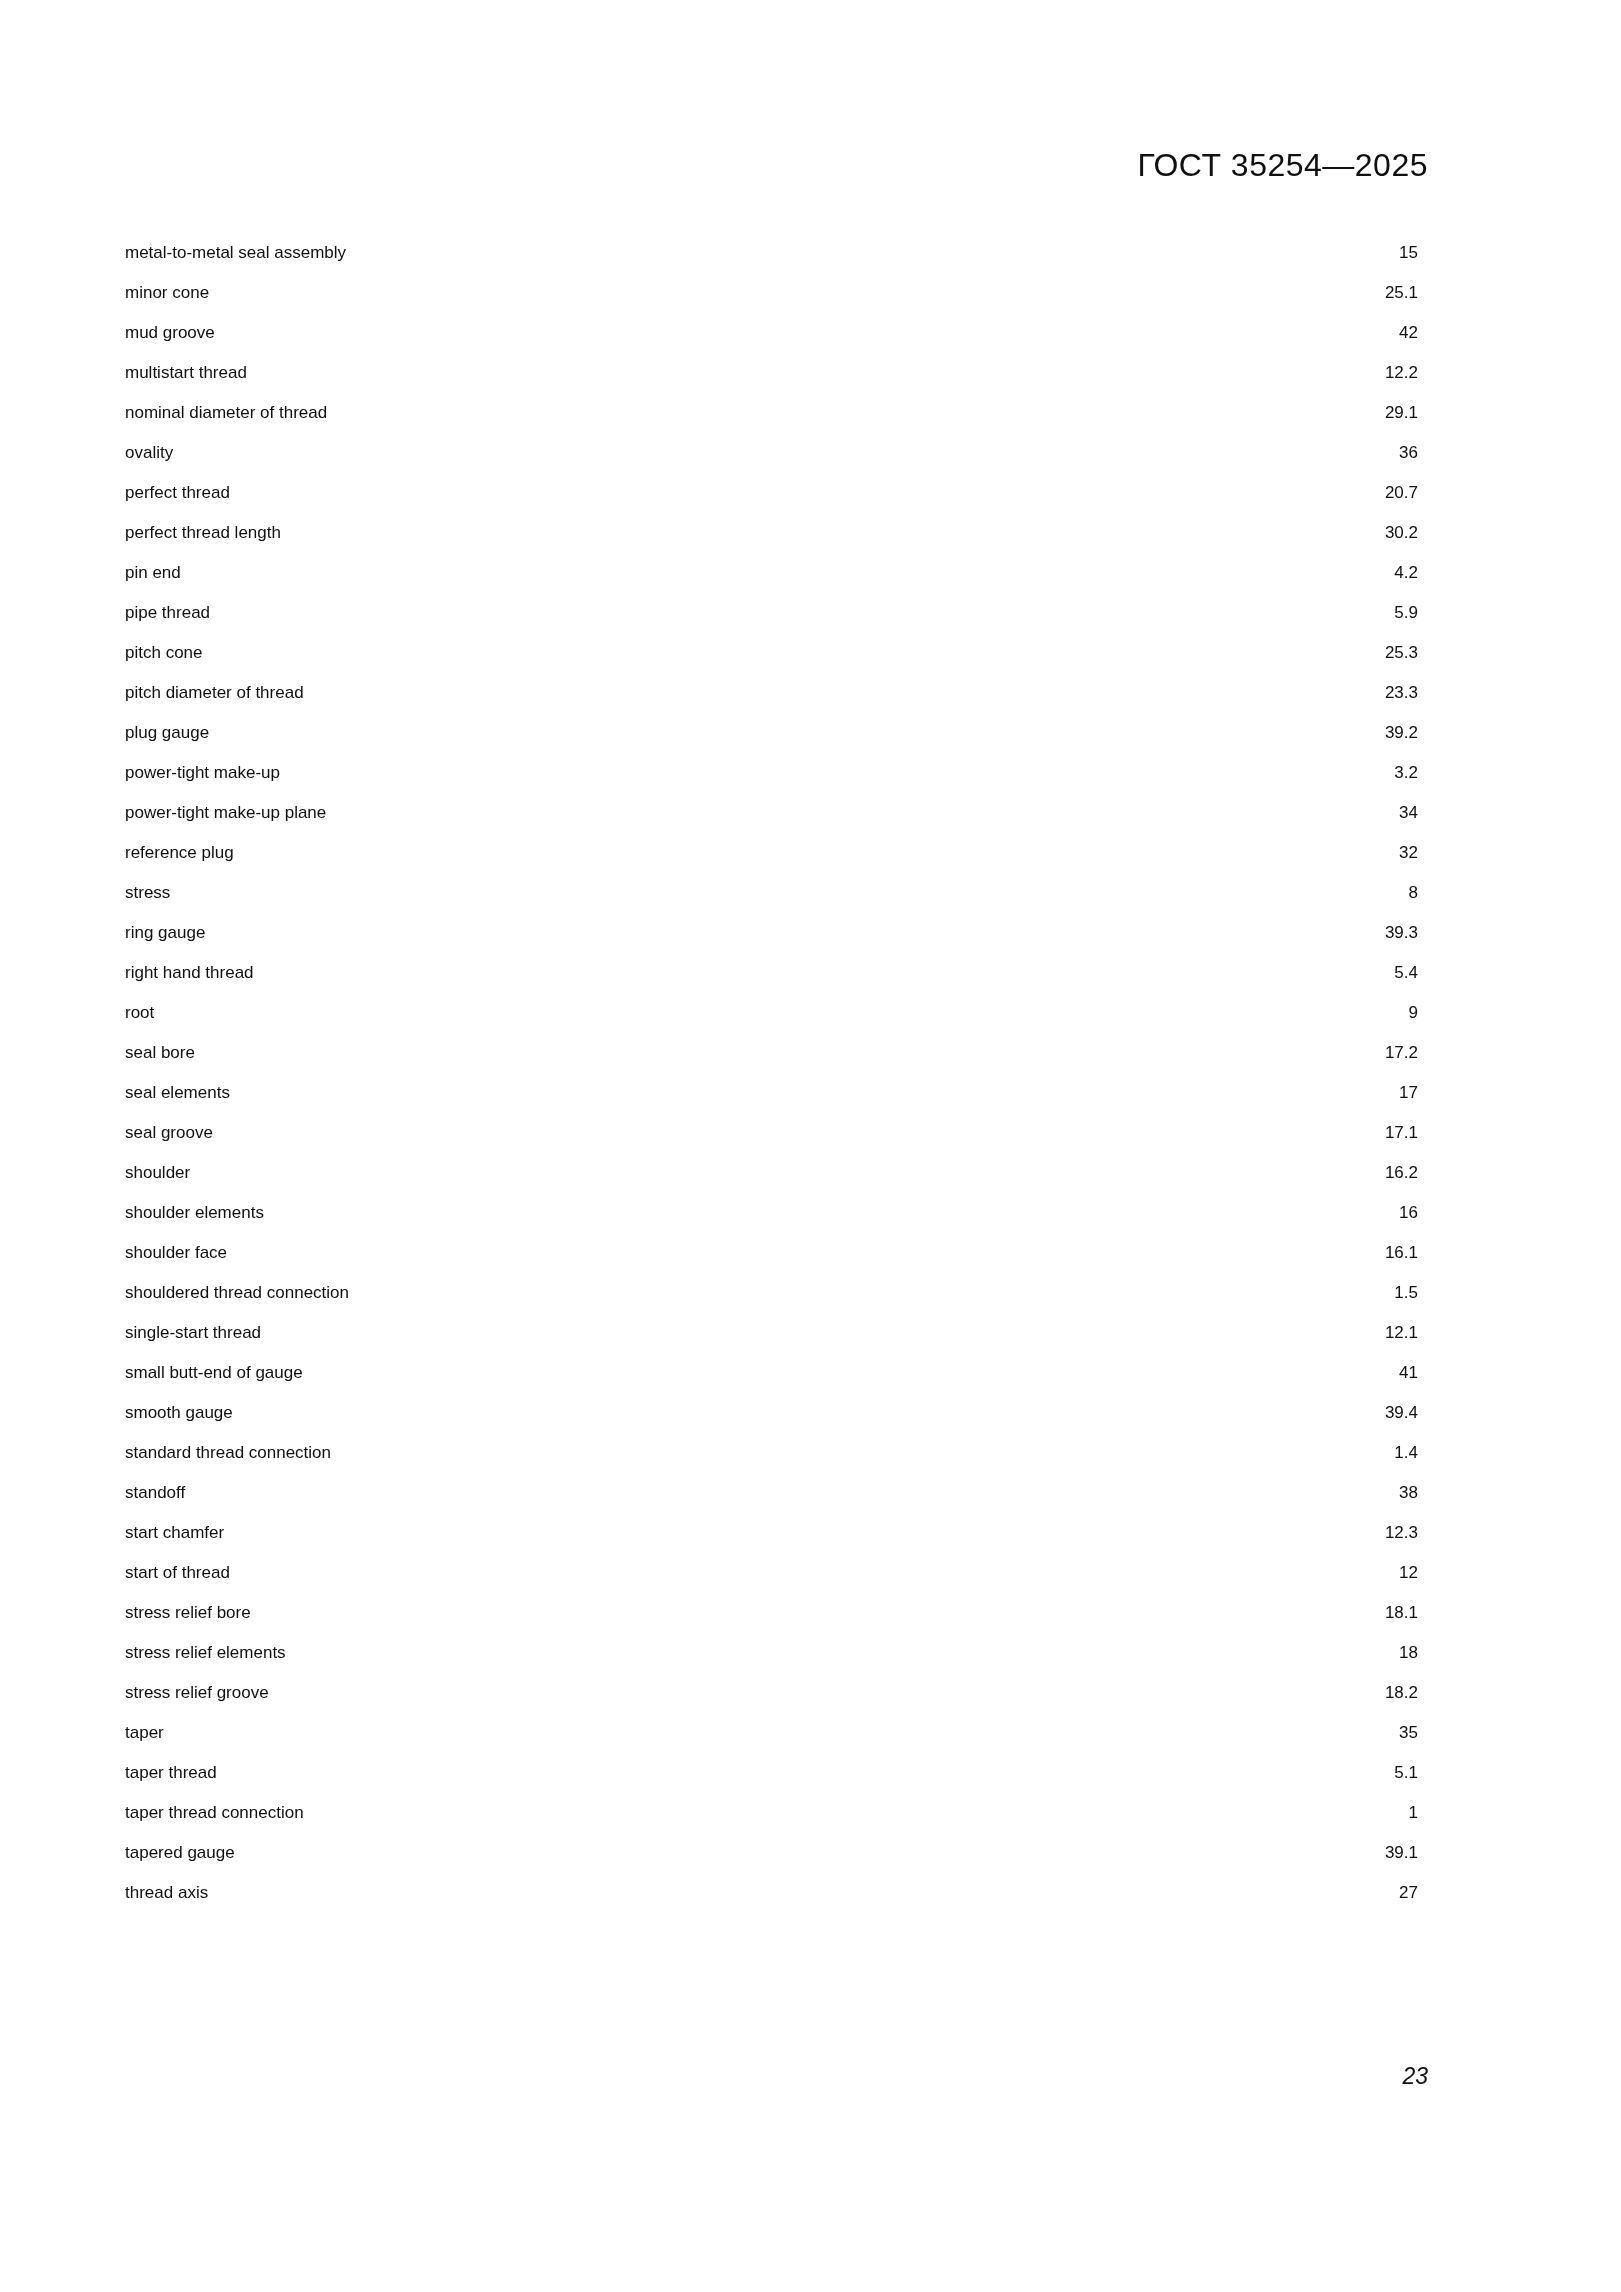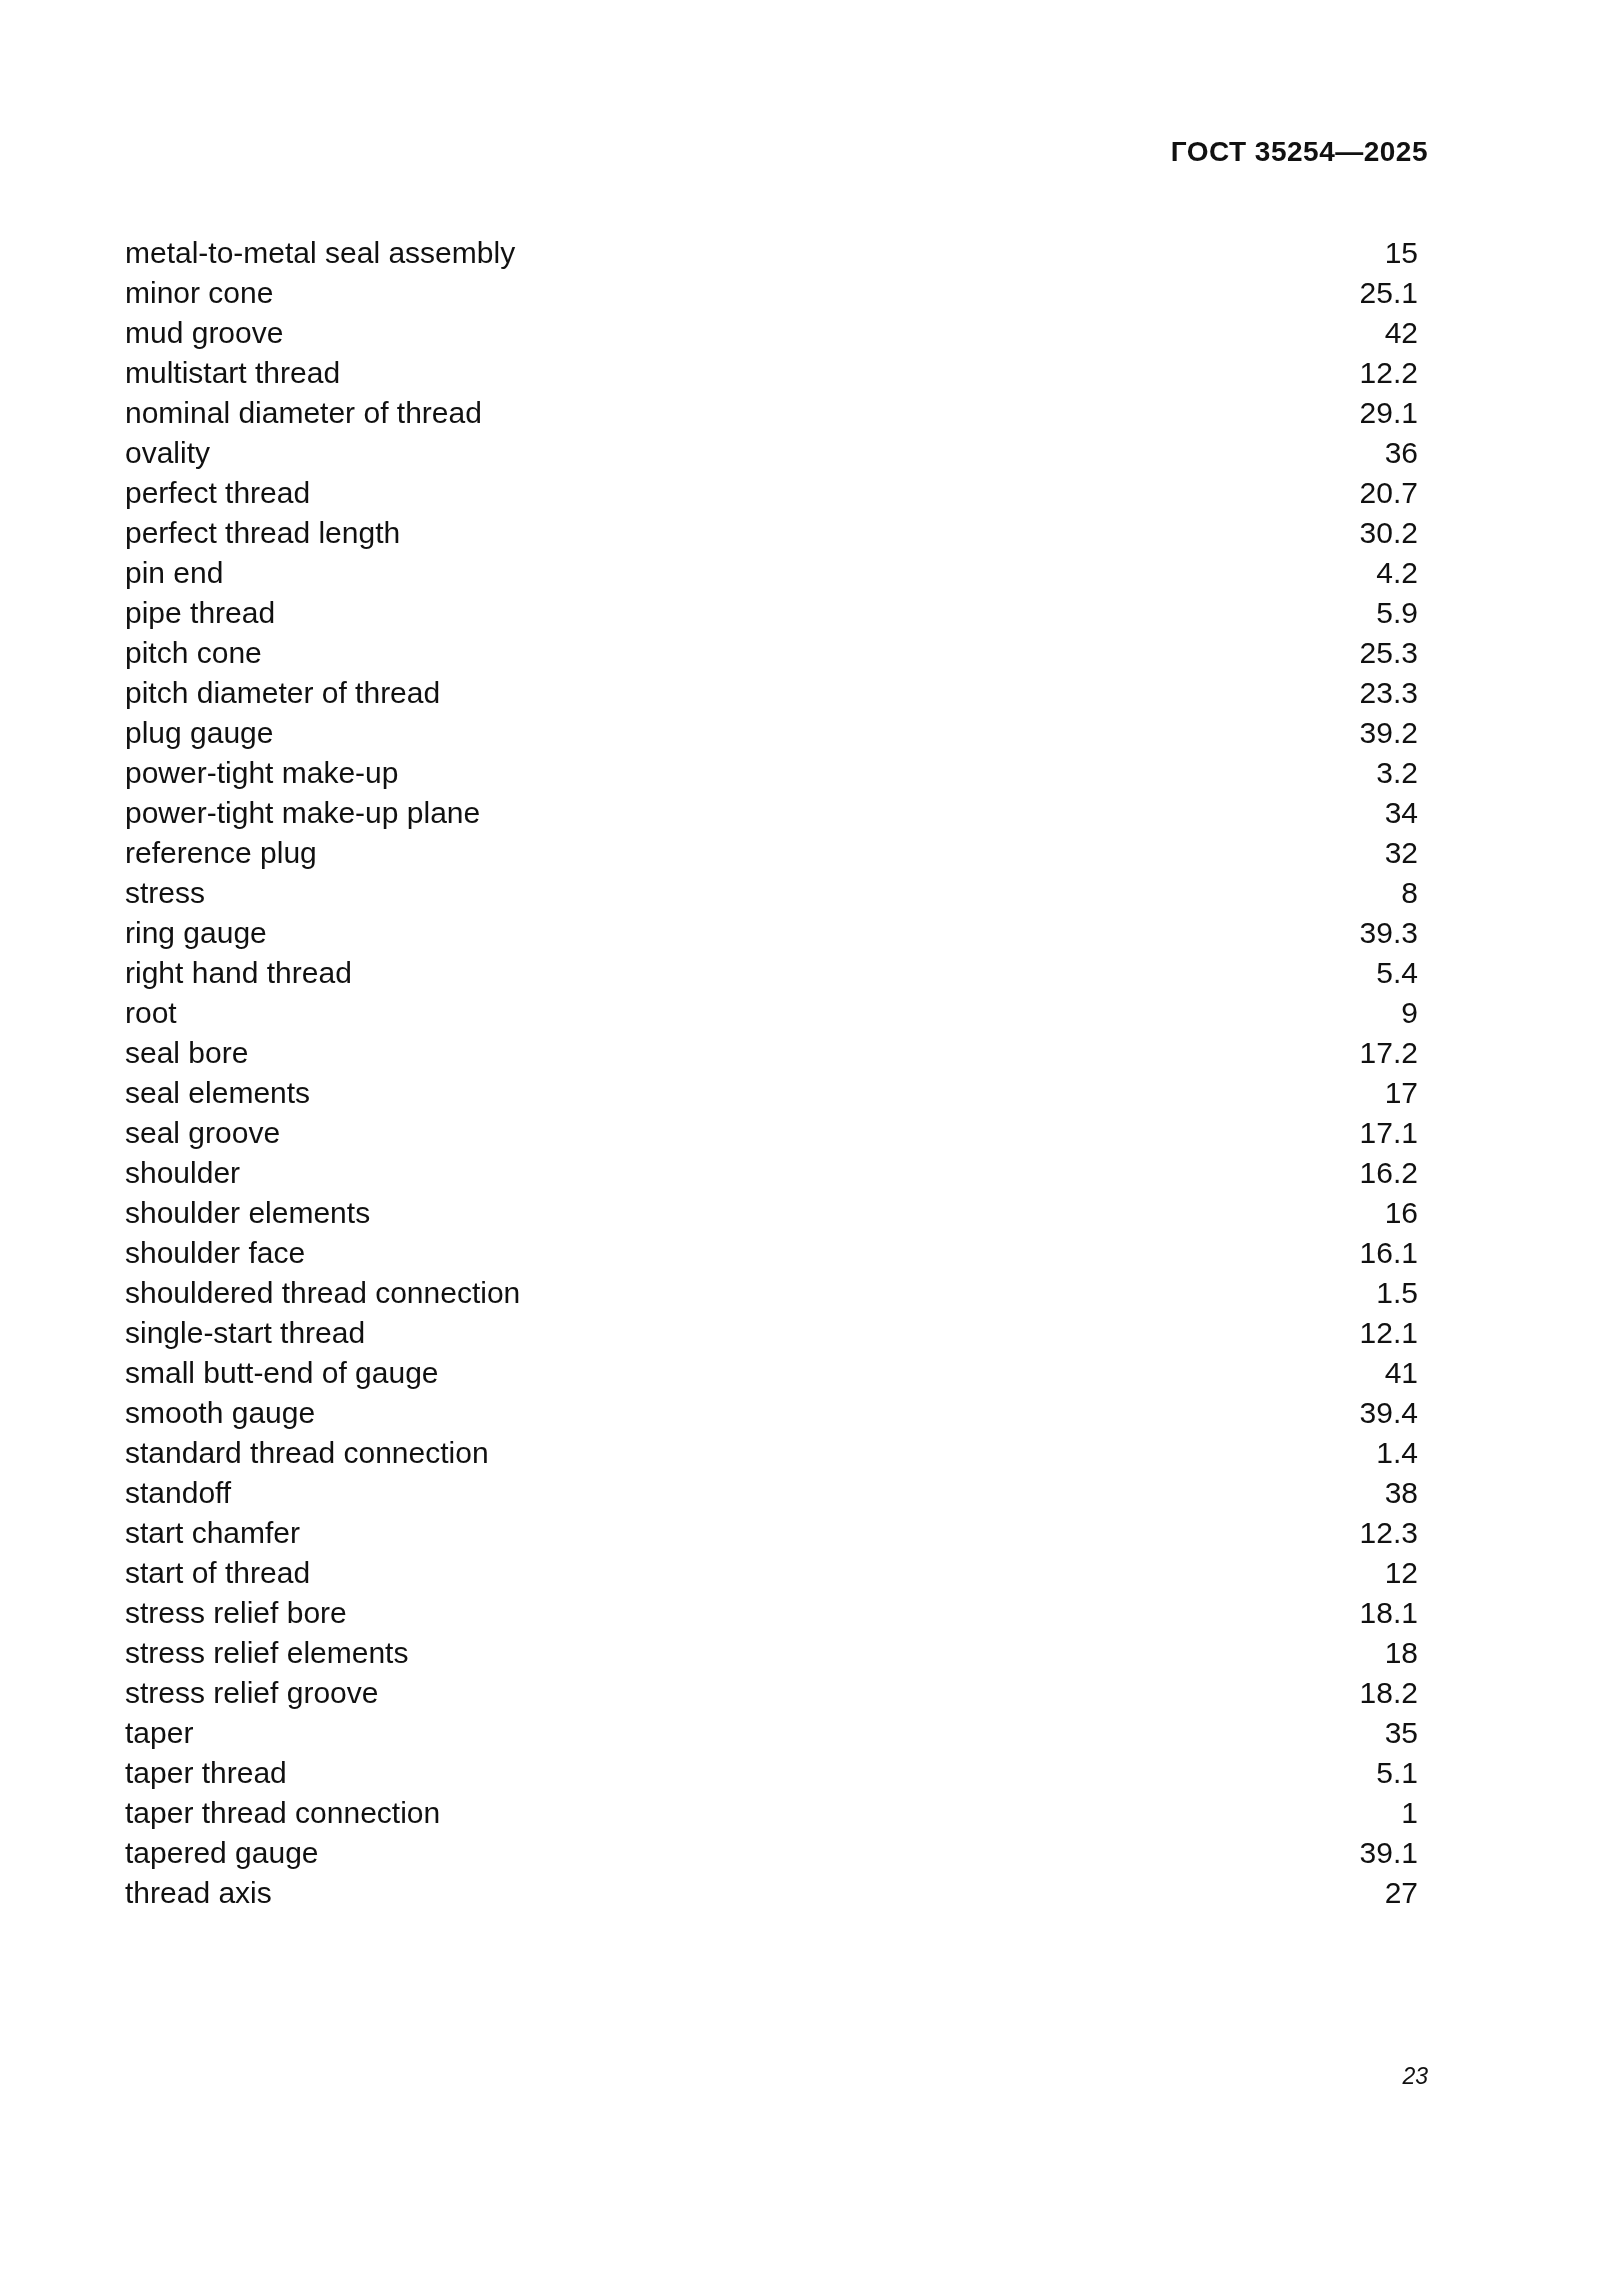--- a/index.html
+++ b/index.html
@@ -11,38 +11,38 @@
     position: relative;
     width: 1621px;
     height: 2293px;
     background: #ffffff;
     font-family: "Liberation Sans", "DejaVu Sans", sans-serif;
     color: #111111;
     overflow: hidden;
   }
   .doc-header {
     position: absolute;
-    top: 136px;
+    top: 147px;
     right: 193px;
-    font-size: 28px;
-    font-weight: bold;
+    font-size: 32px;
+    font-weight: normal;
     letter-spacing: 0.5px;
     white-space: nowrap;
   }
   .index-list {
     position: absolute;
     top: 233px;
     left: 125px;
     right: 203px;
   }
   .index-row {
     display: flex;
     justify-content: space-between;
     height: 40px;
-    font-size: 30px;
+    font-size: 17px;
     line-height: 40px;
   }
   .index-term {
     white-space: nowrap;
   }
   .index-ref {
     white-space: nowrap;
     text-align: right;
   }
   .page-number {

